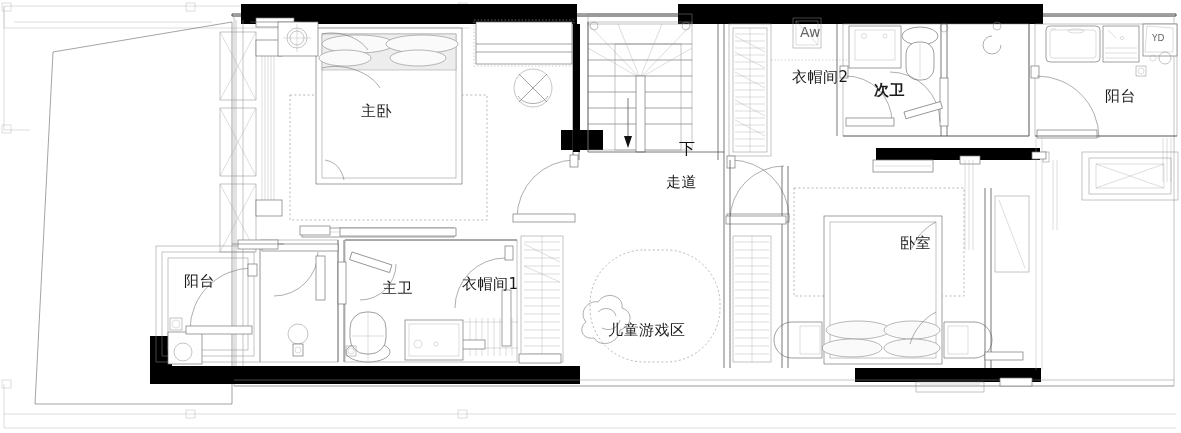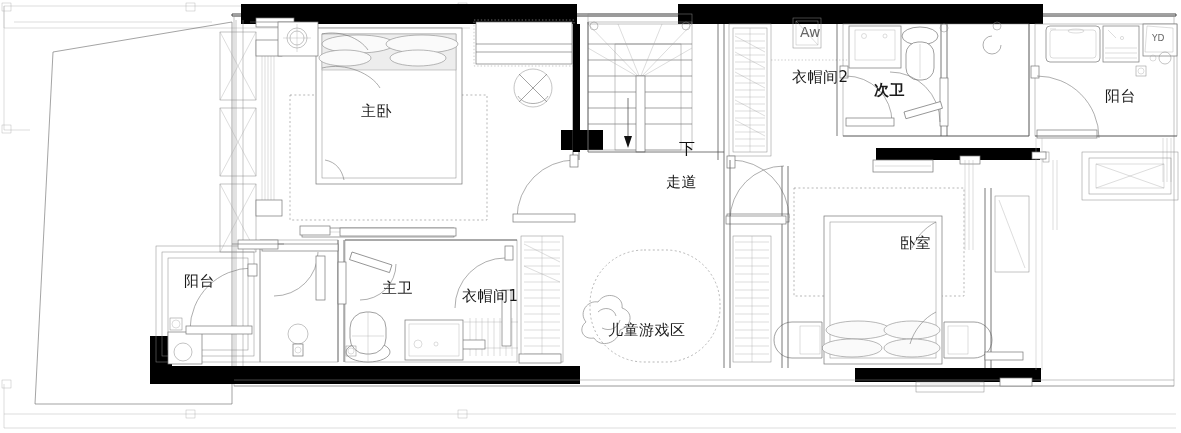--- a/index.html
+++ b/index.html
@@ -404,20 +404,20 @@
 </svg>
 
 <div class="room-label" style="left:361px;top:104px;">主卧</div>
 <div class="room-label" style="left:666px;top:175px;">走道</div>
 <div class="room-label" style="left:792px;top:70px;">衣帽间2</div>
 <div class="room-label" style="left:874px;top:83px;font-weight:bold;">次卫</div>
 <div class="room-label" style="left:1105px;top:89px;">阳台</div>
 <div class="room-label" style="left:861px;top:236px;margin-left:39px;">卧室</div>
 <div class="room-label" style="left:184px;top:274px;">阳台</div>
 <div class="room-label" style="left:382px;top:281px;text-align:right;">主卫</div>
-<div class="room-label" style="left:462px;top:289px;">衣帽间1</div>
+<div class="room-label" style="left:462px;top:277px;">衣帽间1</div>
 <div class="room-label" style="left:608px;top:297px;margin-top:26px;">儿童游戏区</div>
 
 <div class="dir-label" style="left:679px;top:139px;">下</div>
 <div class="tiny-tag" style="left:1152px;top:33px;font-size:9px;color:#666;">YD</div>
 <div class="tiny-tag" style="left:800px;top:24px;font-size:14px;color:#666;">Aw</div>
 
 </div>
 
 </body></html>

